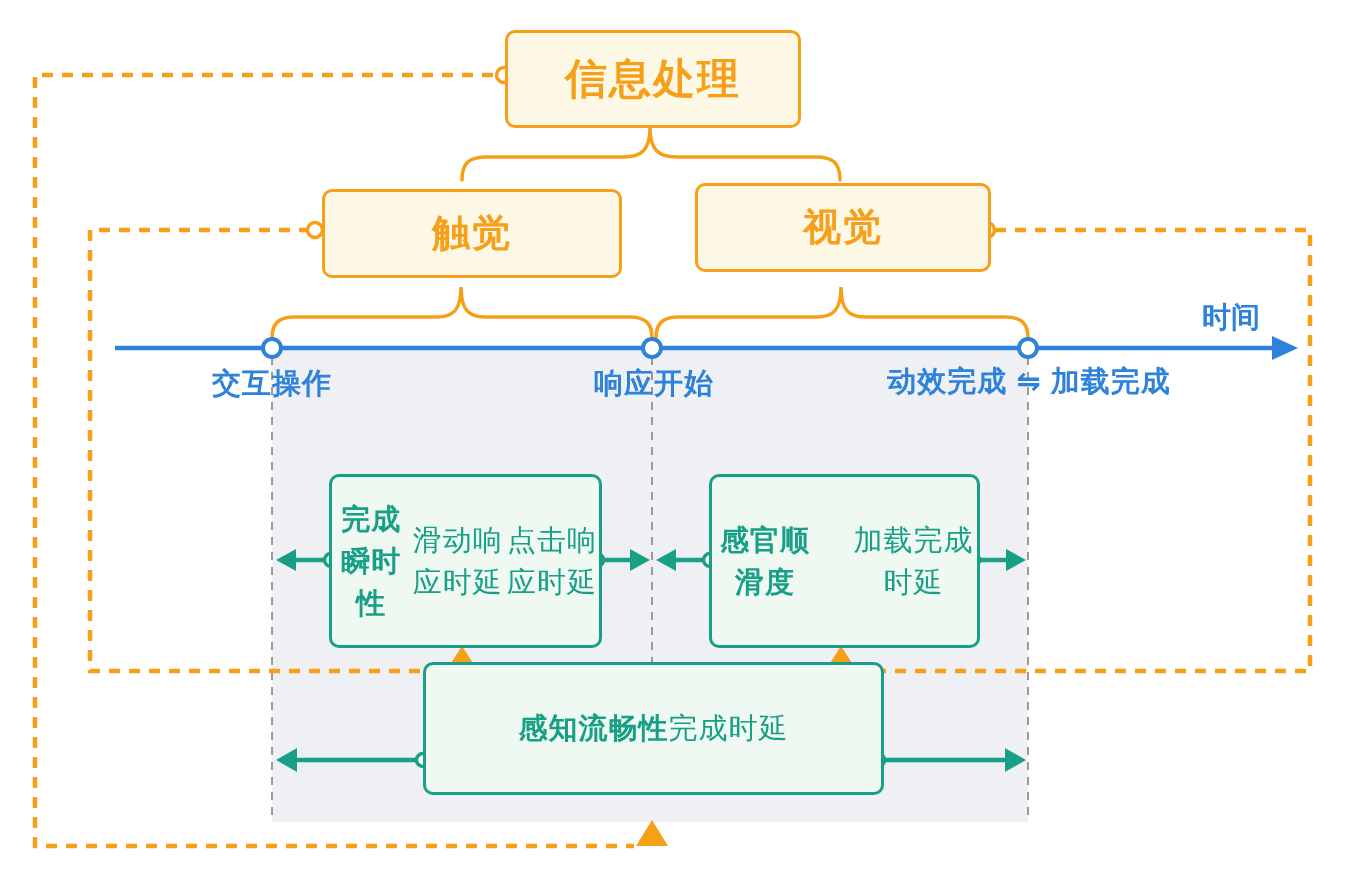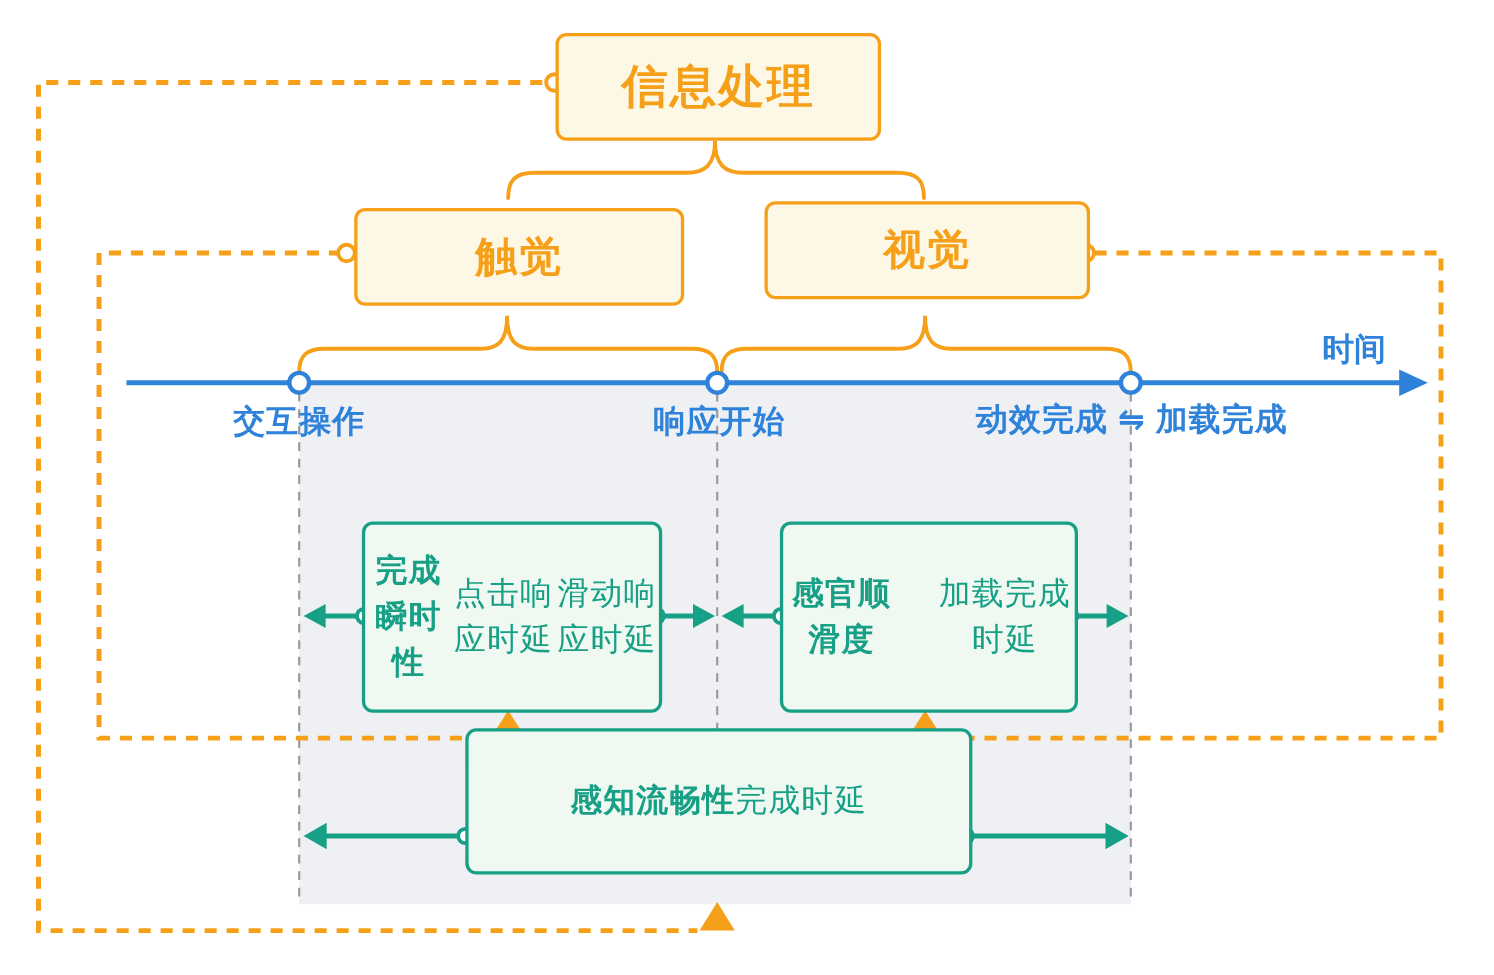--- a/index.html
+++ b/index.html
@@ -124,22 +124,22 @@
     <span>视觉</span>
   </div>
 
   <div class="abs event-label" id="ev1">交互操作</div>
   <div class="abs event-label" id="ev2">响应开始</div>
   <div class="abs event-label" id="ev3">动效完成 ⇋ 加载完成</div>
   <div class="abs" id="time-label">时间</div>
 
   <div class="abs box-green" id="box-instant">
     <div class="title">完成瞬时性</div>
+    <div class="item">滑动响应时延</div>
     <div class="item">点击响应时延</div>
-    <div class="item">滑动响应时延</div>
   </div>
   <div class="abs box-green" id="box-smooth">
     <div class="title">感官顺滑度</div>
     <div class="item">加载完成时延</div>
   </div>
   <div class="abs box-green" id="box-fluency">
     <div class="title">感知流畅性</div>
     <div class="item">完成时延</div>
   </div>
 

